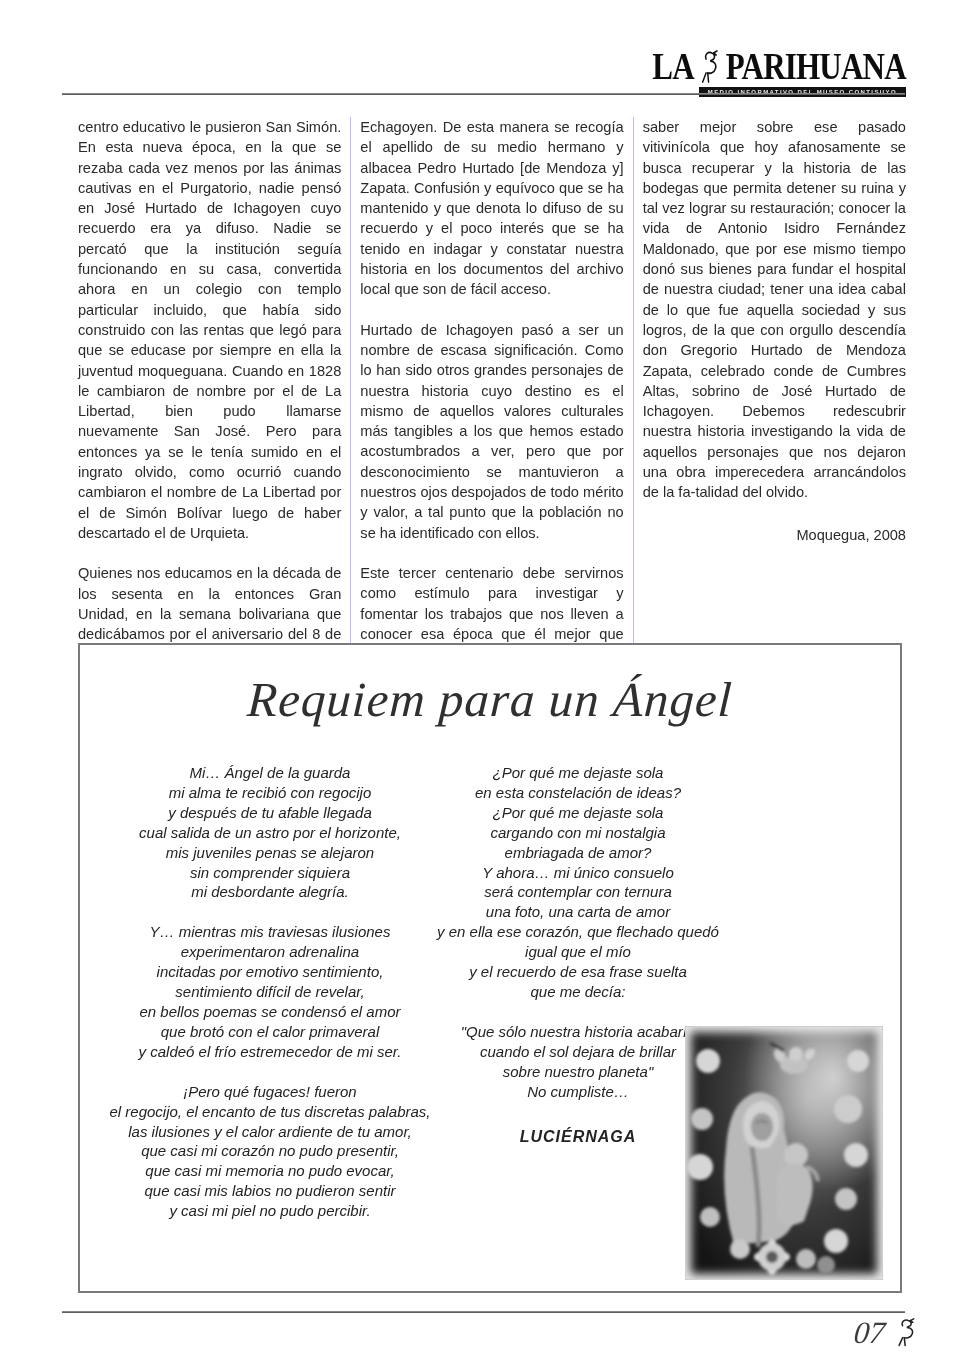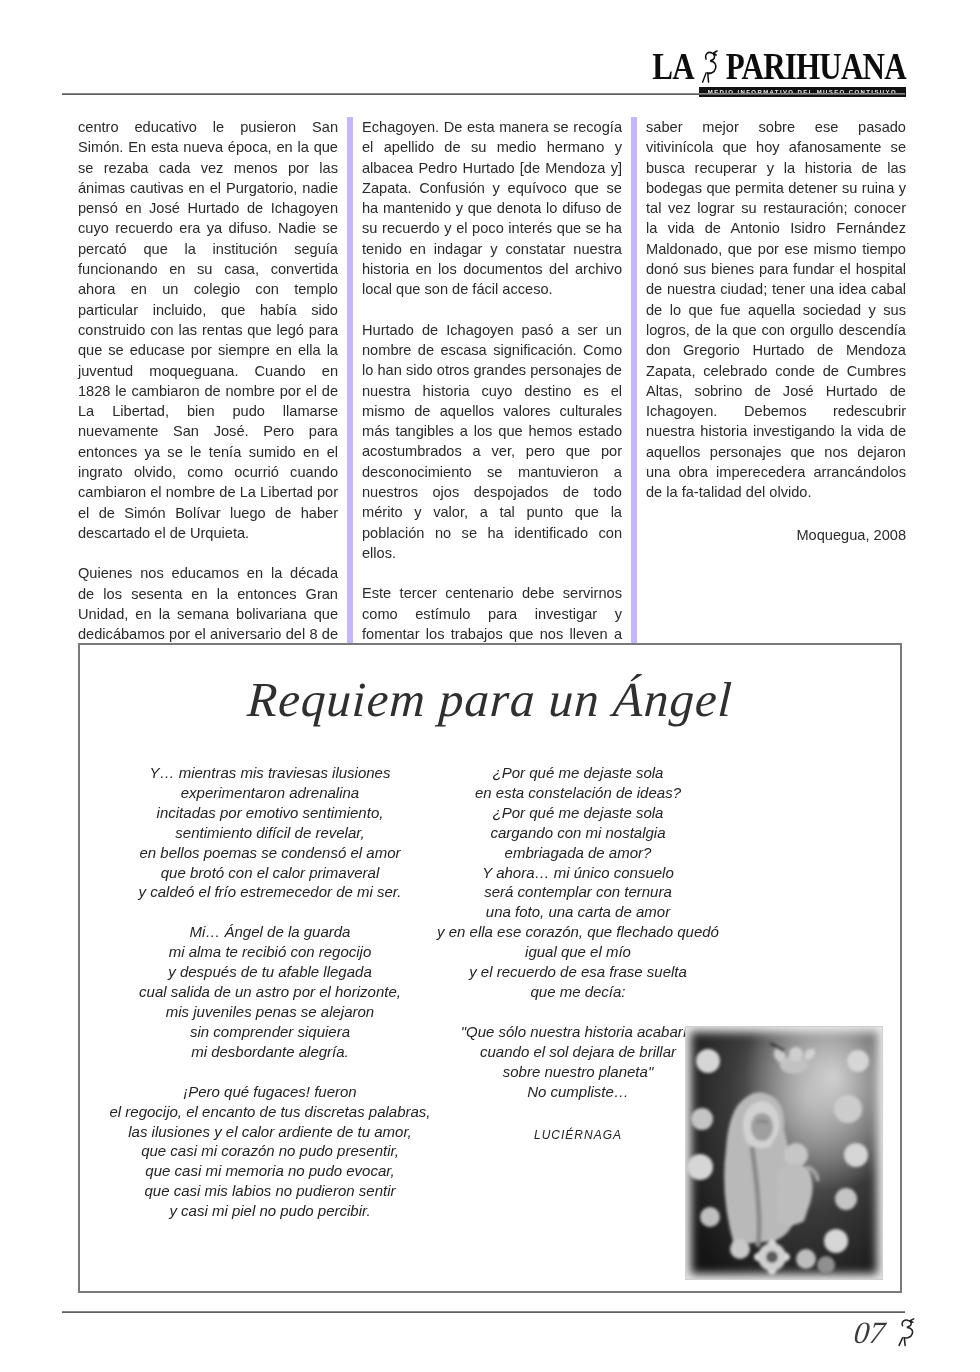--- a/index.html
+++ b/index.html
@@ -12,36 +12,36 @@
     letter-spacing:-1px;color:#0d0d0d;transform:scaleX(.84);transform-origin:100% 50%;}
   .masthead-bird{width:28px;height:34px;margin-bottom:1px;}
   .masthead-subtitle{margin-top:2px;margin-left:auto;width:fit-content;background:#121212;color:#e8e8e8;
     font-size:6px;letter-spacing:1.4px;padding:2px 9px;font-weight:700;}
   .top-rule{position:absolute;left:62px;top:93px;width:843px;height:2px;
     background:linear-gradient(#9a9a9a,#4a4a4a);}
 
   
   .columns{position:absolute;top:117px;left:78px;width:830px;display:flex;}
   .col{width:267px;text-align:justify;font-size:14.6px;line-height:20.3px;color:#2a2a2a;}
-  .col{padding-right:9px;border-right:6px solid #c4b5fd;margin-right:9px;}
+  .col{padding-right:9px;border-right:1px solid #c4b5fd;margin-right:9px;}
   .col:last-child{border-right:none;margin-right:2px;padding-right:0;}
   .col p{margin:0 0 20px 0;}
   .col p:last-child{margin-bottom:0;}
   .article-signature{text-align:right;margin-top:22px;font-size:14.6px;color:#2a2a2a;}
 
   
   .poem-box{position:absolute;left:78px;top:643px;width:820px;height:646px;border:2px solid #7a7a7a;background:#fff;}
   .poem-title{position:absolute;top:26px;left:0;width:100%;text-align:center;
     font-family:"Liberation Serif",serif;font-style:italic;font-size:49px;letter-spacing:1px;
     color:#2f2f2f;transform:skewX(-3deg);}
   .poem-col-left{position:absolute;left:12px;top:118px;width:356px;}
   .poem-col-right{position:absolute;left:318px;top:118px;width:360px;}
   .stanza{white-space:pre-line;text-align:center;font-style:italic;font-size:15px;line-height:19.9px;
     color:#232323;margin:0 0 20px 0;}
-  .poem-signature{margin-top:26px;text-align:center;font-style:italic;font-size:12px;letter-spacing:1px;color:#232323;}
+  .poem-signature{margin-top:26px;text-align:center;font-style:italic;font-size:16px;letter-spacing:1px;color:#232323;font-weight:bold;}
 
   
   .painting{position:absolute;right:18px;bottom:12px;width:196px;height:252px;
     background:radial-gradient(ellipse at 62% 28%, #8c8c8c 0%, #3a3a3a 45%, #151515 85%);
     box-shadow:inset 0 0 10px 5px rgba(255,255,255,.9), 0 0 0 1px #cfcfcf;}
   .painting svg{width:100%;height:100%;display:block;}
 
   
   .bottom-rule{position:absolute;left:62px;top:1311px;width:843px;height:2px;
     background:linear-gradient(#9a9a9a,#4a4a4a);}
@@ -80,34 +80,34 @@
   <div class="col">
     <p>saber mejor sobre ese pasado vitivinícola que hoy afanosamente se busca recuperar y la historia de las bodegas que permita detener su ruina y tal vez lograr su restauración; conocer la vida de Antonio Isidro Fernández Maldonado, que por ese mismo tiempo donó sus bienes para fundar el hospital de nuestra ciudad; tener una idea cabal de lo que fue aquella sociedad y sus logros, de la que con orgullo descendía don Gregorio Hurtado de Mendoza Zapata, celebrado conde de Cumbres Altas, sobrino de José Hurtado de Ichagoyen. Debemos redescubrir nuestra historia investigando la vida de aquellos personajes que nos dejaron una obra imperecedera arrancándolos de la fa-talidad del olvido.</p>
     <div class="article-signature">Moquegua, 2008</div>
   </div>
 </div>
 
 <div class="poem-box">
   <div class="poem-title">Requiem para un Ángel</div>
 
   <div class="poem-col-left">
+    <div class="stanza">Mi… Ángel de la guarda
+mi alma te recibió con regocijo
+y después de tu afable llegada
+cual salida de un astro por el horizonte,
+mis juveniles penas se alejaron
+sin comprender siquiera
+mi desbordante alegría.</div>
     <div class="stanza">Y… mientras mis traviesas ilusiones
 experimentaron adrenalina
 incitadas por emotivo sentimiento,
 sentimiento difícil de revelar,
 en bellos poemas se condensó el amor
 que brotó con el calor primaveral
 y caldeó el frío estremecedor de mi ser.</div>
-    <div class="stanza">Mi… Ángel de la guarda
-mi alma te recibió con regocijo
-y después de tu afable llegada
-cual salida de un astro por el horizonte,
-mis juveniles penas se alejaron
-sin comprender siquiera
-mi desbordante alegría.</div>
     <div class="stanza">¡Pero qué fugaces! fueron
 el regocijo, el encanto de tus discretas palabras,
 las ilusiones y el calor ardiente de tu amor,
 que casi mi corazón no pudo presentir,
 que casi mi memoria no pudo evocar,
 que casi mis labios no pudieron sentir
 y casi mi piel no pudo percibir.</div>
   </div>
 
   <div class="poem-col-right">

